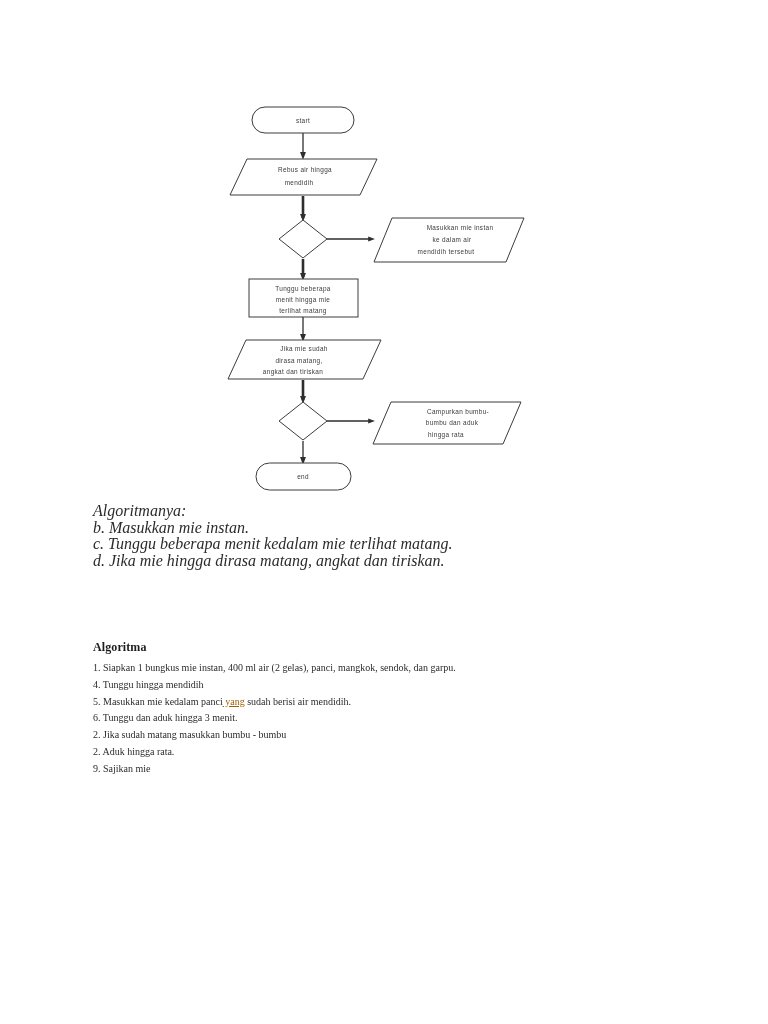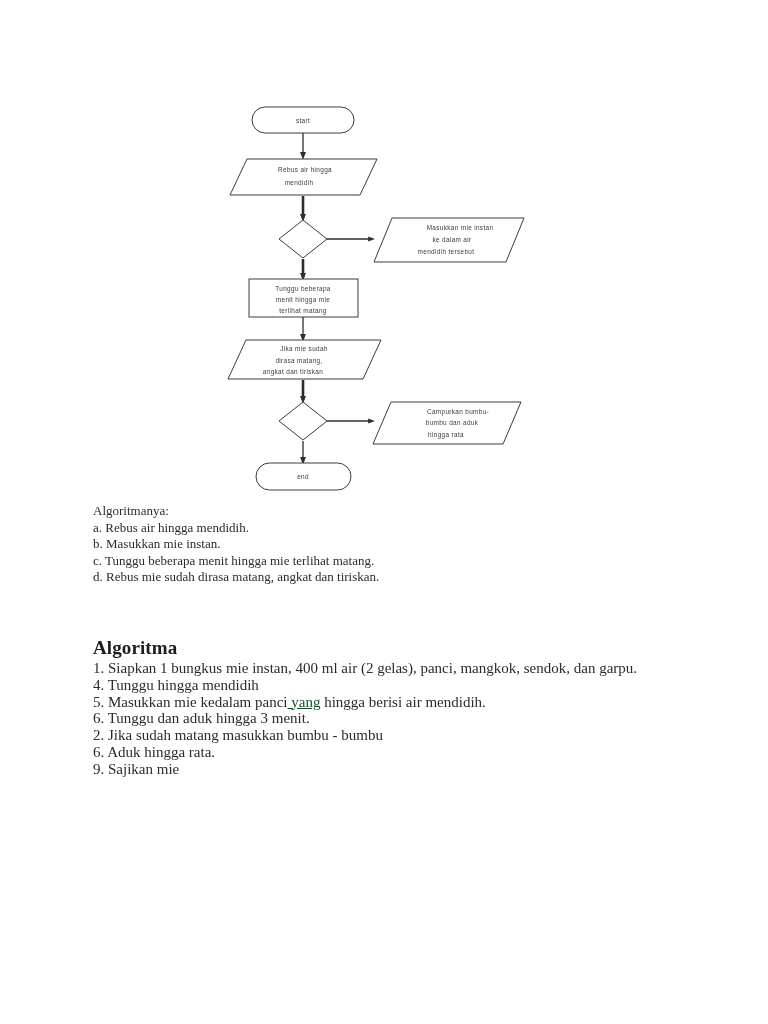--- a/index.html
+++ b/index.html
@@ -53,46 +53,47 @@
 
   
   #algoritmanya-block {
     position: absolute;
     left: 93px;
     top: 503px;
     width: 600px;
   }
   #algoritmanya-block .lead,
   #algoritmanya-block .letter-item {
-    font-size: 13px;
+    font-size: 16px;
     line-height: 16.6px;
     white-space: nowrap;
+    font-style: italic;
   }
 
   #algoritma-block {
     position: absolute;
     left: 93px;
     top: 636px;
     width: 640px;
   }
   #algoritma-heading {
-    font-size: 19px;
+    font-size: 12px;
     font-weight: bold;
     line-height: 23px;
     margin: 0 0 1px 0;
     color: #1d1d1d;
     letter-spacing: 0.1px;
   }
   #algoritma-block .num-item {
-    font-size: 15px;
+    font-size: 10px;
     line-height: 16.8px;
     white-space: nowrap;
   }
   .link {
-    color: #14532d;
+    color: #a16207;
     text-decoration: underline;
   }
 </style>
 </head>
 <body>
 
 <div id="flowchart-region">
   <svg id="flowchart-svg" width="768" height="500" viewBox="0 0 768 500">
 
     <defs>
@@ -170,33 +171,32 @@
     <g>
       <rect x="256" y="463" width="95" height="27" rx="13.5" ry="13.5" class="fc-shape"></rect>
       <text class="fc-text" x="303" y="477">end</text>
     </g>
 
   </svg>
 </div>
 
 <div id="algoritmanya-block">
   <div class="lead">Algoritmanya:</div>
-  <div class="letter-item">a. Rebus air hingga mendidih.</div>
   <div class="letter-item">b. Masukkan mie instan.</div>
-  <div class="letter-item">c. Tunggu beberapa menit hingga mie terlihat matang.</div>
-  <div class="letter-item">d. Rebus mie sudah dirasa matang, angkat dan tiriskan.</div>
+  <div class="letter-item">c. Tunggu beberapa menit kedalam mie terlihat matang.</div>
+  <div class="letter-item">d. Jika mie hingga dirasa matang, angkat dan tiriskan.</div>
 </div>
 
 <div id="algoritma-block">
   <h2 id="algoritma-heading">Algoritma</h2>
 
   <div class="num-item">1. Siapkan 1 bungkus mie instan, 400 ml air (2 gelas), panci, mangkok, sendok, dan garpu.</div>
   <div class="num-item">4. Tunggu hingga mendidih</div>
 
   <div class="num-item">
-    <span>5. Masukkan mie kedalam panci</span><a class="link" href="#"> yang</a><span> hingga berisi air mendidih.</span>
+    <span>5. Masukkan mie kedalam panci</span><a class="link" href="#"> yang</a><span> sudah berisi air mendidih.</span>
   </div>
 
   <div class="num-item">6. Tunggu dan aduk hingga 3 menit.</div>
   <div class="num-item">2. Jika sudah matang masukkan bumbu - bumbu</div>
-  <div class="num-item">6. Aduk hingga rata.</div>
+  <div class="num-item">2. Aduk hingga rata.</div>
   <div class="num-item">9. Sajikan mie</div>
 </div>
 
 </body></html>

